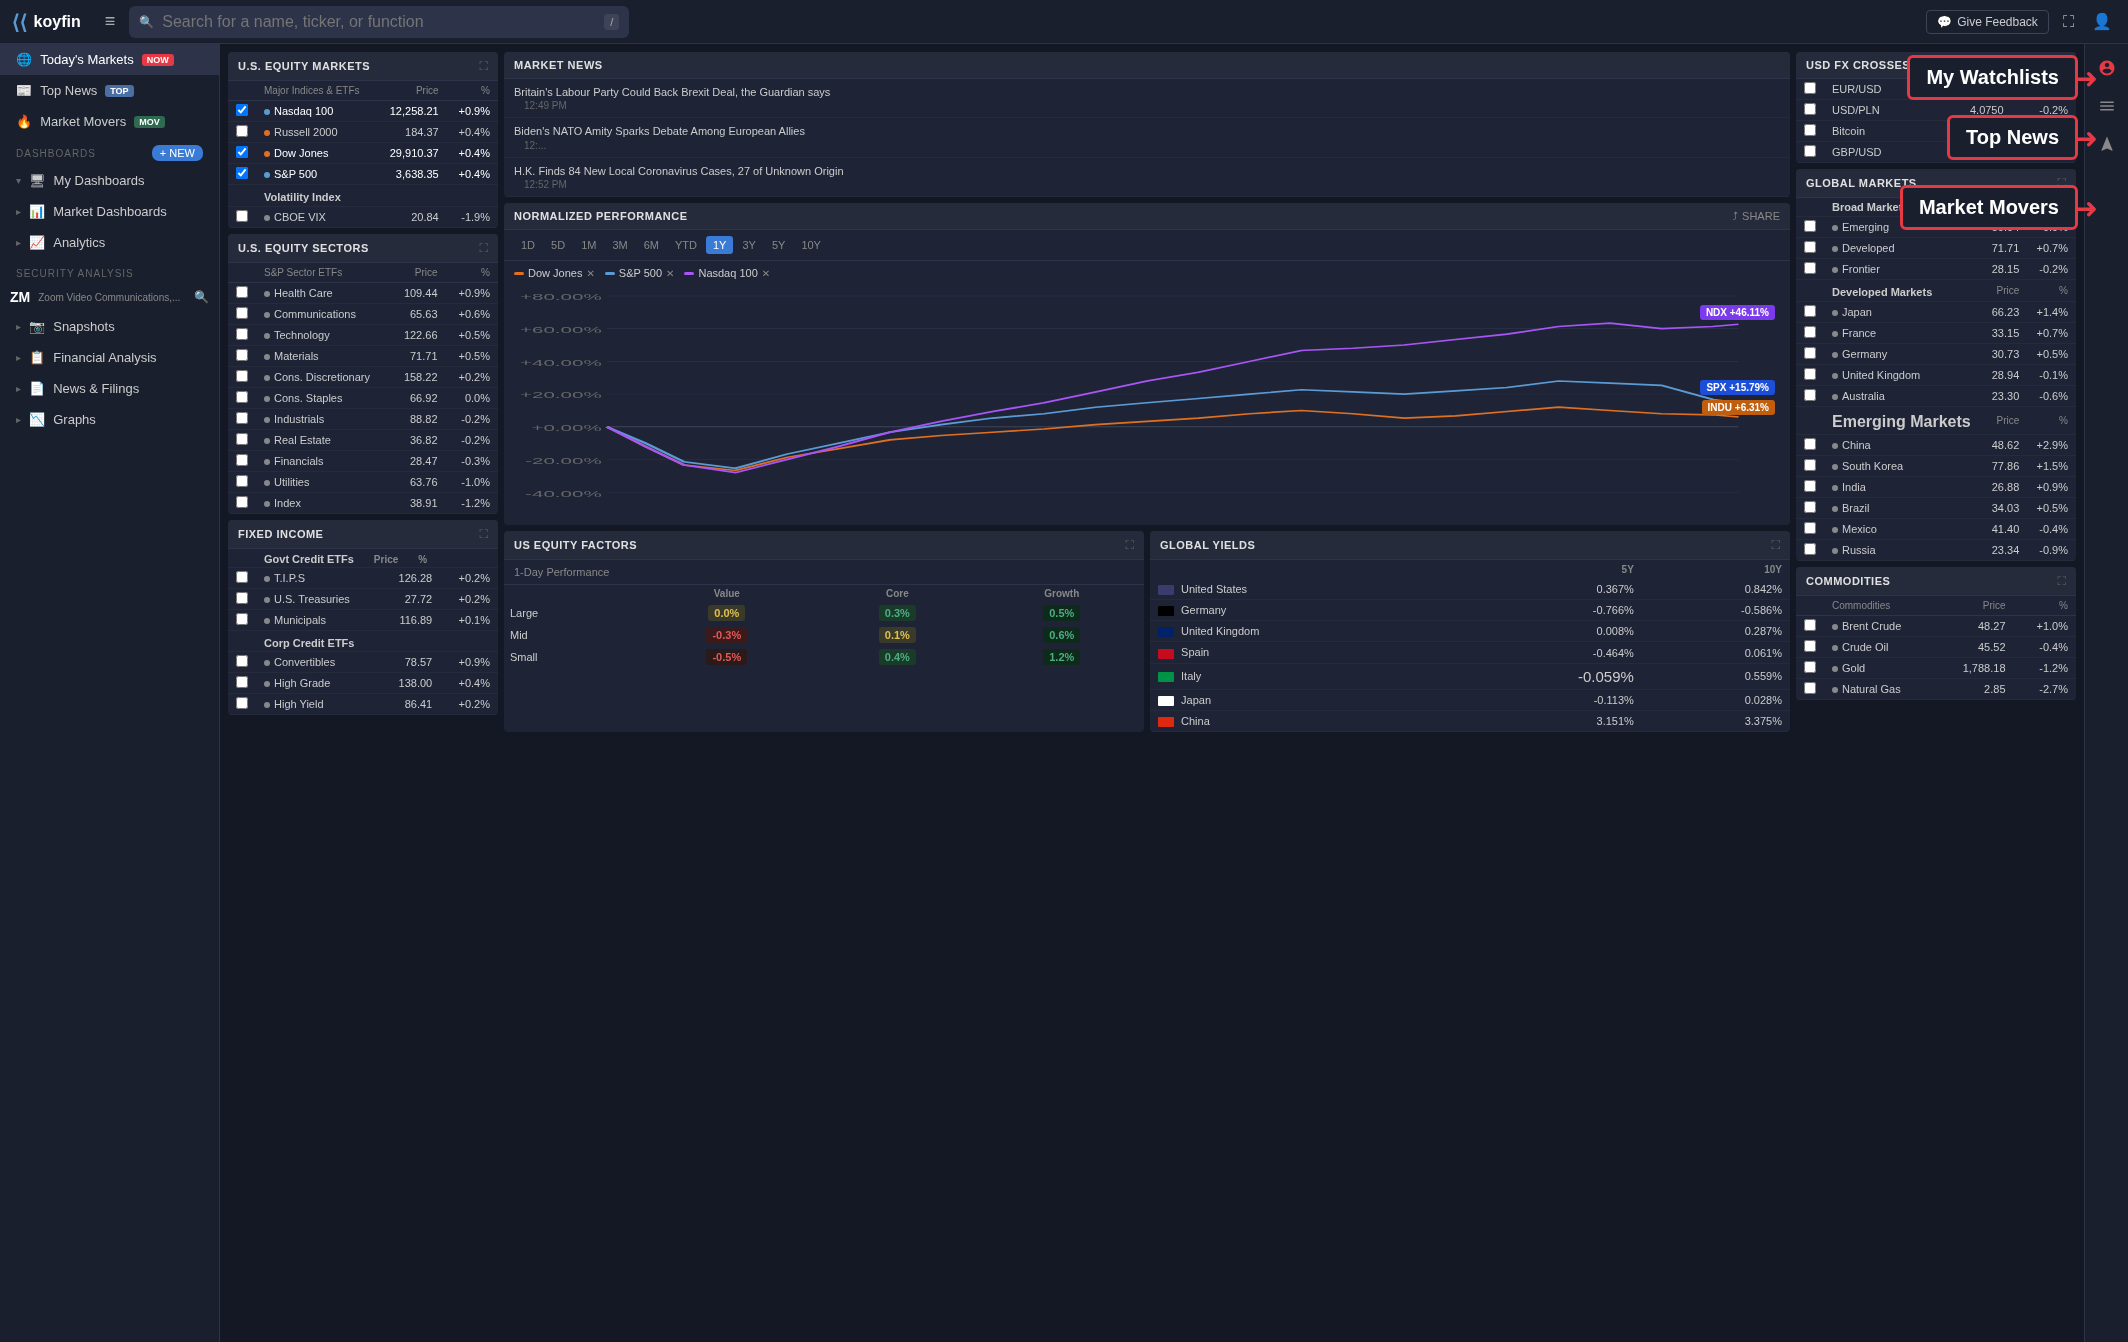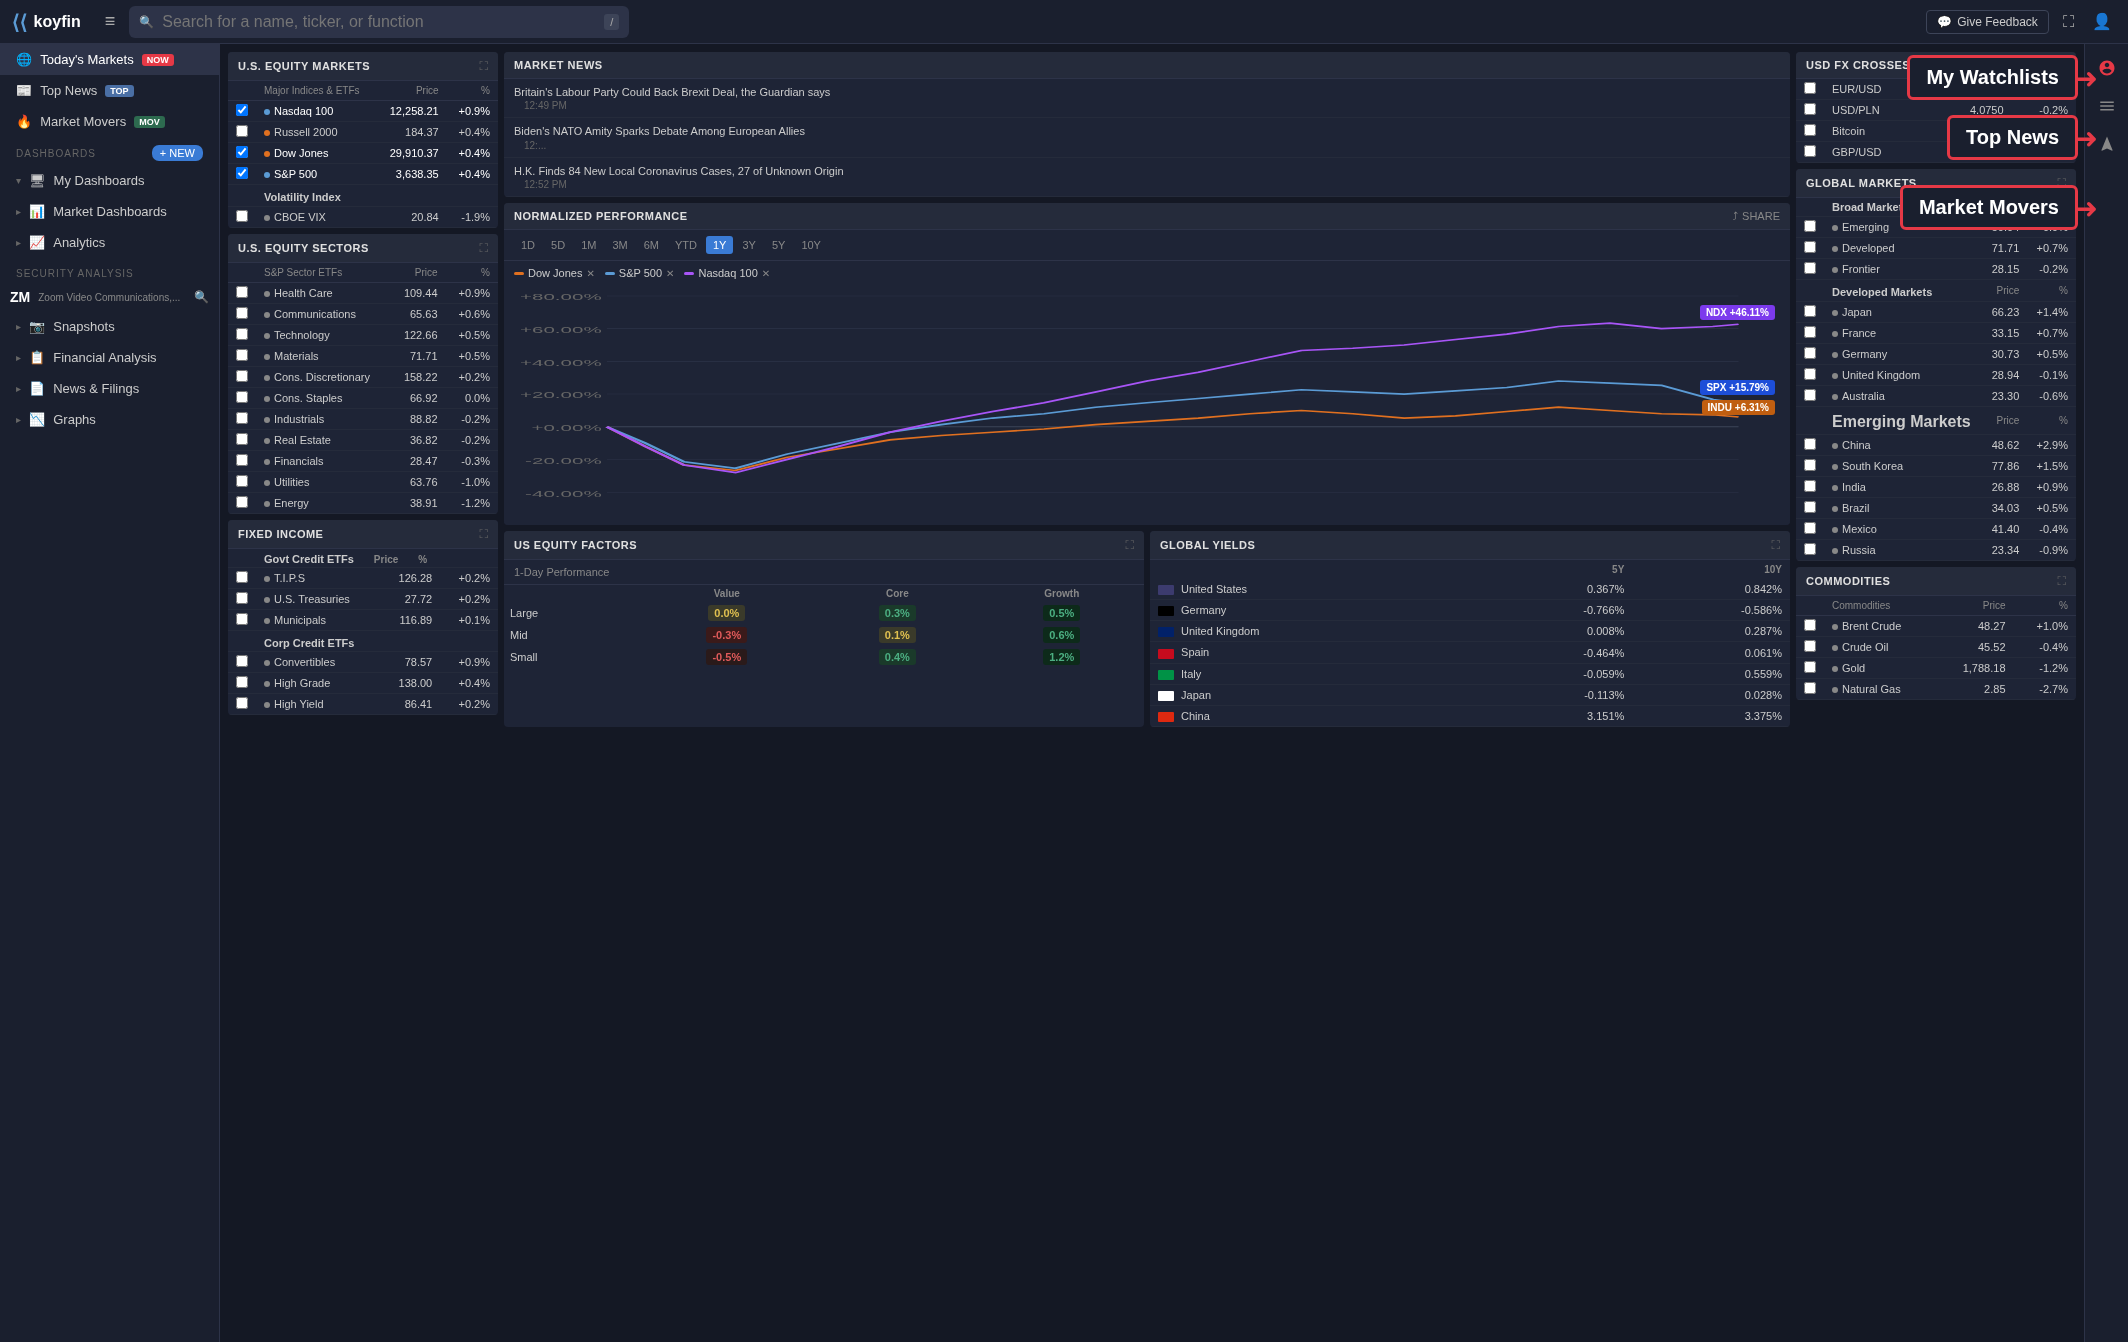--- a/index.html
+++ b/index.html
@@ -330,21 +330,21 @@
     <td class="right negative">-0.3%</td>
   </tr>
                   <tr>
     <td class="checkbox-cell"><input type="checkbox" style=""></td>
     <td><span class="dot dot-gray"></span><span>Utilities</span></td>
     <td class="right">63.76</td>
     <td class="right negative">-1.0%</td>
   </tr>
                   <tr>
     <td class="checkbox-cell"><input type="checkbox" style=""></td>
-    <td><span class="dot dot-gray"></span><span>Energy</span></td>
+    <td><span class="dot dot-gray"></span><span>Index</span></td>
     <td class="right">38.91</td>
     <td class="right negative">-1.2%</td>
   </tr>
                 </tbody>
             </table>
           </div>
 
           <div class="panel">
             <div class="panel-header">
               <span class="panel-title">FIXED INCOME</span>
@@ -577,21 +577,21 @@
       Spain
     </td>
     <td style="text-align:right;font-size:11px;" class="negative">-0.464%</td>
     <td style="text-align:right;font-size:11px;" class="positive">0.061%</td>
   </tr>
                     <tr>
     <td style="font-size:11px;color:#ccc;">
       <span style="display:inline-block;width:16px;height:10px;background:#009246;border-radius:1px;margin-right:4px;vertical-align:middle;"></span>
       Italy
     </td>
-    <td style="text-align:right;font-size:11px;" class="negative">-0.059%</td>
+    <td style="text-align:right;font-size:15px;" class="negative">-0.059%</td>
     <td style="text-align:right;font-size:11px;" class="positive">0.559%</td>
   </tr>
                     <tr>
     <td style="font-size:11px;color:#ccc;">
       <span style="display:inline-block;width:16px;height:10px;background:#fff;border-radius:1px;margin-right:4px;vertical-align:middle;"></span>
       Japan
     </td>
     <td style="text-align:right;font-size:11px;" class="negative">-0.113%</td>
     <td style="text-align:right;font-size:11px;" class="positive">0.028%</td>
   </tr>

